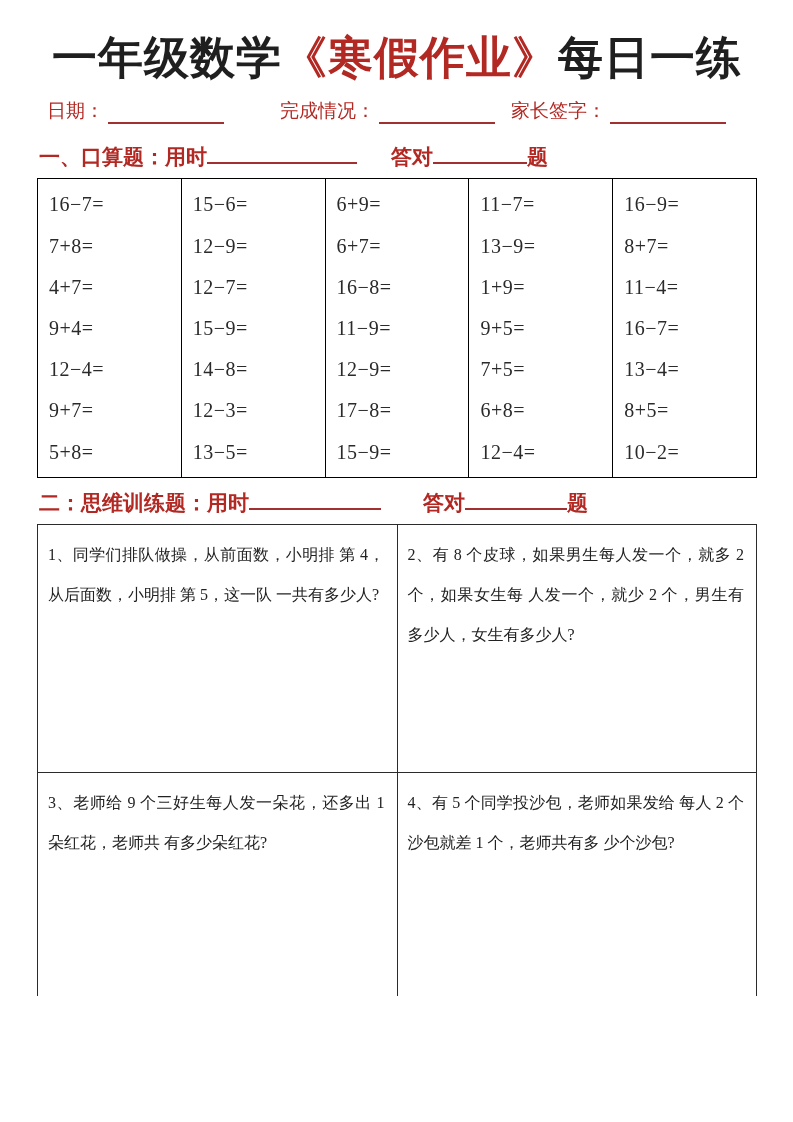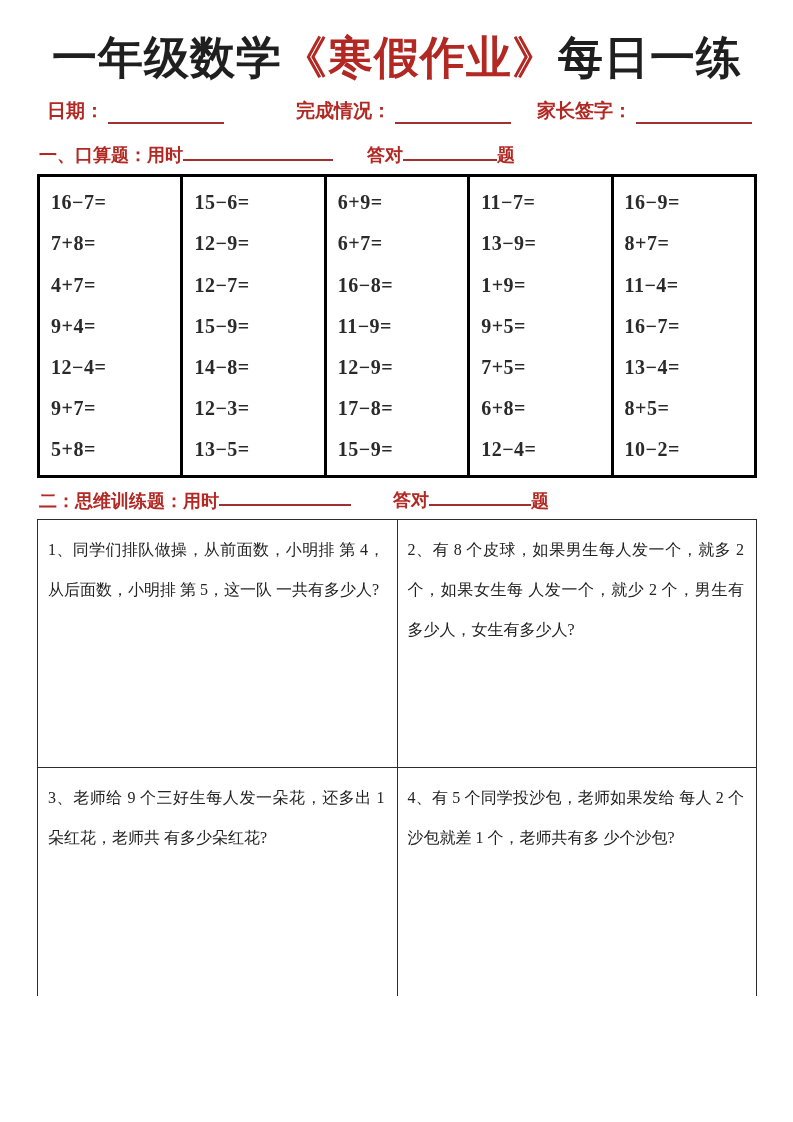--- a/index.html
+++ b/index.html
@@ -12,51 +12,50 @@
   }
   
   .title {
     text-align:center; font-size:45px; font-weight:bold;
     letter-spacing:1px; line-height:1.25; margin-bottom:12px;
     white-space:nowrap;
   }
   .title .red { color:#b22823; }
   
   .meta-row {
-    display:flex; align-items:flex-end; font-size:19px; font-weight:bold;
+    display:flex; align-items:flex-end; font-size:19px; font-weight:normal;
     color:#b22823; margin:6px 0 18px 10px; white-space:nowrap;
   }
   .blank {
     display:inline-block; border-bottom:2px solid #a33030;
     height:1.05em; vertical-align:baseline;
   }
   .meta-row .blank { width:116px; margin-left:4px; }
-  .meta-group2 { margin-left:72px; }
-  .meta-group3 { margin-left:26px; }
+  .meta-group2 { margin-left:56px; }
+  .meta-group3 { margin-left:16px; }
   
   .sec-head {
-    font-size:18px; font-weight:bold; color:#b22823;
+    font-size:21px; font-weight:bold; color:#b22823;
     margin:4px 0 7px 2px; white-space:nowrap;font-family:Liberation Serif, serif;
   }
   .sec-head .blank { border-bottom-width:2px; }
   .sec1-time { width:150px; }
   .sec1-gap  { margin-left:34px; }
   .sec1-ans  { width:94px; }
   .sec2-time { width:132px; }
   .sec2-gap  { margin-left:42px; }
   .sec2-ans  { width:102px; }
   
   table.oral {
     width:100%; border-collapse:collapse; table-layout:fixed;
     margin-bottom:10px;
   }
   table.oral td {
-    border:3px solid #000000; vertical-align:top;
+    border:1px solid #000000; vertical-align:top;
     padding:5px 2px 4px 11px;
-    font-weight:bold;
   }
   .math-problem {
     font-size:20px; line-height:41.2px; color:#2a2a2a;
     letter-spacing:0.5px; white-space:nowrap;
   }
   
   table.think {
     width:100%; border-collapse:collapse; table-layout:fixed;
   }
   table.think td {

